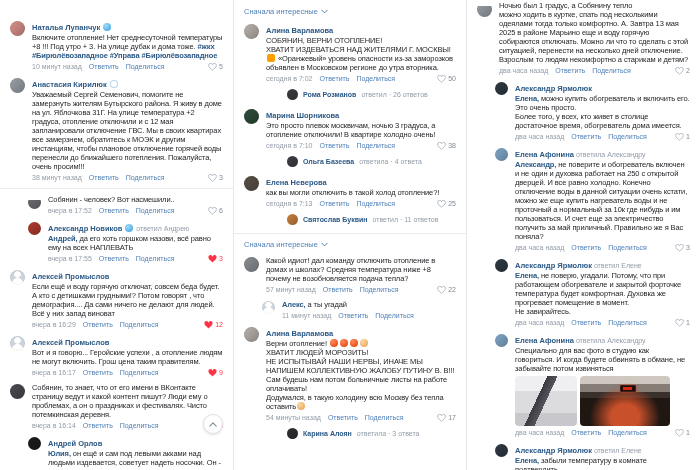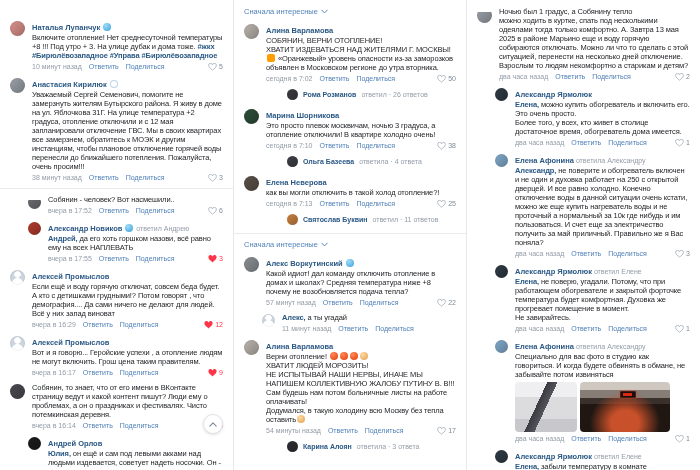--- a/index.html
+++ b/index.html
@@ -2,21 +2,21 @@
 <html><head>
 <meta charset="utf-8">
 <style>
   html,body{margin:0;padding:0;background:#fff;}
   .frame{position:relative;width:700px;height:470px;overflow:hidden;background:#fff;
          font-family:"Liberation Sans",sans-serif;color:#222;}
   .col{position:absolute;top:0;height:470px;overflow:hidden;box-sizing:border-box;
        padding:4px 10px 0 10px;background:#fff;}
   .col1{left:0;width:233px;margin-top:16px;}
   .col2{left:233px;width:233px;border-left:1px solid #e7e8ec;}
-  .col3{left:466px;width:234px;border-left:1px solid #e7e8ec;padding-top:7px;}
+  .col3{left:466px;width:234px;border-left:1px solid #e7e8ec;padding-top:1px;}
 
   .sort-row{display:flex;align-items:center;gap:3px;margin:3px 0 7px 0;cursor:pointer;}
   .sort-label{font-size:7.5px;color:#5181b8;}
   .chev{width:7px;height:5px;}
 
   .divider{height:1px;background:#e9eaee;margin:3px -10px 6px -10px;}
 
   .comment{position:relative;display:flex;margin:0 0 6px 0;}
   .comment.indent{margin-left:18px;}
   .avatar{flex:0 0 auto;width:15px;height:15px;border-radius:50%;margin-right:7px;margin-top:1px;
@@ -288,21 +288,20 @@
       <div class="divider"></div>
       <div class="sort-row">
         <span class="sort-label">Сначала интересные</span>
         <svg class="chev" viewBox="0 0 10 6">
           <polyline points="1,1 5,5 9,1" fill="none" stroke="#5181b8" stroke-width="1.4" stroke-linecap="round"></polyline>
         </svg>
       </div>
       <div class="comment">
         <span class="avatar" style="background: linear-gradient(135deg, rgb(138, 143, 148), rgba(0, 0, 0, 0.25)), rgb(138, 143, 148);"></span>
         <div class="cbody">
-          <div class="nrow"><a class="cname">Алекс Воркутинский</a><span class="em em-cold-face"></span></div>
           <div class="ctext"><span>Какой идиот! дал команду отключить отопление в домах и школах? Средняя температура ниже +8 почему не возобновляется подача тепла?</span></div>
           <div class="cmeta">
             <span class="time">57 минут назад</span>
             <a class="alink">Ответить</a>
             <a class="alink">Поделиться</a>
             <span class="likes">
               <svg class="heart" viewBox="0 0 16 14">
                 <path d="M8 12.6 C4.8 10 1.2 7.6 1.2 4.6 A3.3 3.3 0 0 1 8 3.2 A3.3 3.3 0 0 1 14.8 4.6 C14.8 7.6 11.2 10 8 12.6 Z" fill="none" stroke="#a3aeb9" stroke-width="1.4"></path>
               </svg>
               <span class="cnt">22</span>

